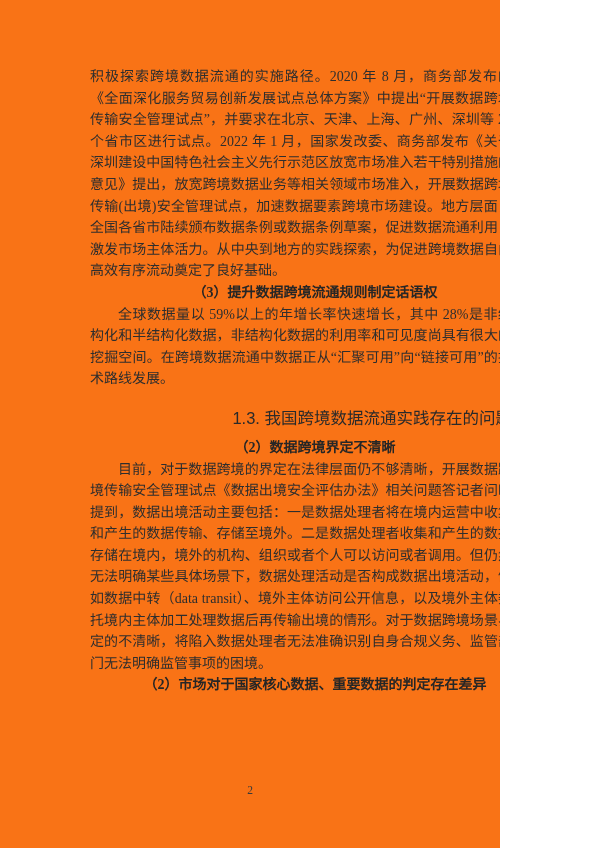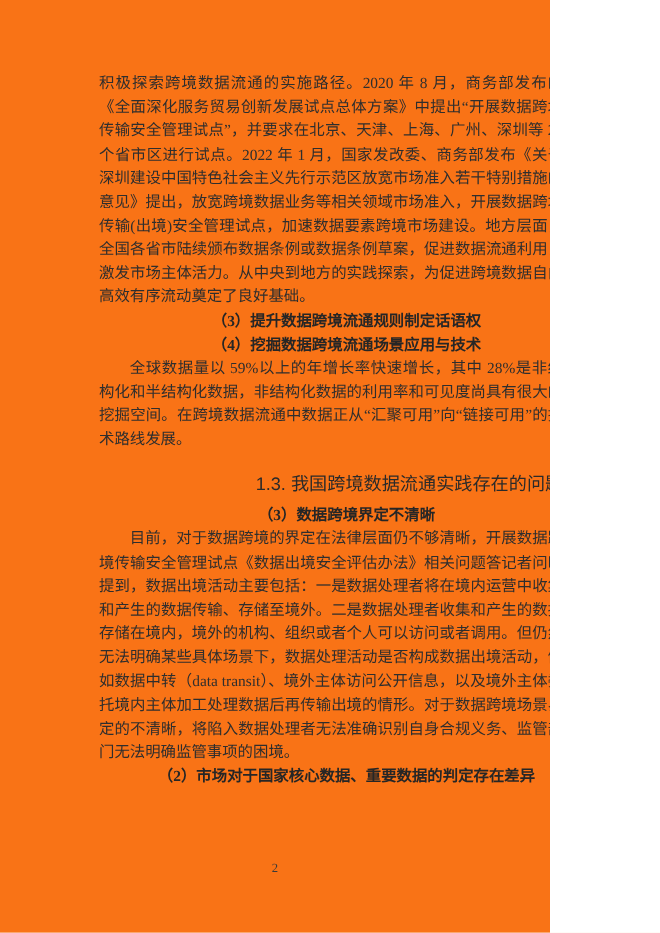--- a/index.html
+++ b/index.html
@@ -66,27 +66,26 @@
 <body>
 
 <div class="page">
   <div class="content">
 
     <p class="body-para">积极探索跨境数据流通的实施路径。2020 年 8 月，商务部发布的《全面深化服务贸易创新发展试点总体方案》中提出“开展数据跨境传输安全管理试点”，并要求在北京、天津、上海、广州、深圳等 28 个省市区进行试点。2022 年 1 月，国家发改委、商务部发布《关于深圳建设中国特色社会主义先行示范区放宽市场准入若干特别措施的意见》提出，放宽跨境数据业务等相关领域市场准入，开展数据跨境传输(出境)安全管理试点，加速数据要素跨境市场建设。地方层面，全国各省市陆续颁布数据条例或数据条例草案，促进数据流通利用，激发市场主体活力。从中央到地方的实践探索，为促进跨境数据自由高效有序流动奠定了良好基础。</p>
 
     <p class="sub-heading">（3）提升数据跨境流通规则制定话语权</p>
 
 
-    <p class="sub-heading">（4）挖掘数据跨境流通场景应用与技术</p>
 
     <p class="body-para indent2">全球数据量以 59%以上的年增长率快速增长，其中 28%是非结构化和半结构化数据，非结构化数据的利用率和可见度尚具有很大的挖掘空间。在跨境数据流通中数据正从“汇聚可用”向“链接可用”的技术路线发展。</p>
 
     <h2 class="section-heading">1.3. 我国跨境数据流通实践存在的问题</h2>
 
-    <p class="sub-heading">（3）数据跨境界定不清晰</p>
+    <p class="sub-heading">（2）数据跨境界定不清晰</p>
 
     <p class="body-para indent2">目前，对于数据跨境的界定在法律层面仍不够清晰，开展数据跨境传输安全管理试点《数据出境安全评估办法》相关问题答记者问时提到，数据出境活动主要包括：一是数据处理者将在境内运营中收集和产生的数据传输、存储至境外。二是数据处理者收集和产生的数据存储在境内，境外的机构、组织或者个人可以访问或者调用。但仍然无法明确某些具体场景下，数据处理活动是否构成数据出境活动，例如数据中转（data transit）、境外主体访问公开信息，以及境外主体委托境内主体加工处理数据后再传输出境的情形。对于数据跨境场景界定的不清晰，将陷入数据处理者无法准确识别自身合规义务、监管部门无法明确监管事项的困境。</p>
 
     <p class="sub-heading">（2）市场对于国家核心数据、重要数据的判定存在差异</p>
 
   </div>
 
   <div class="page-number">2</div>
 </div>
 

